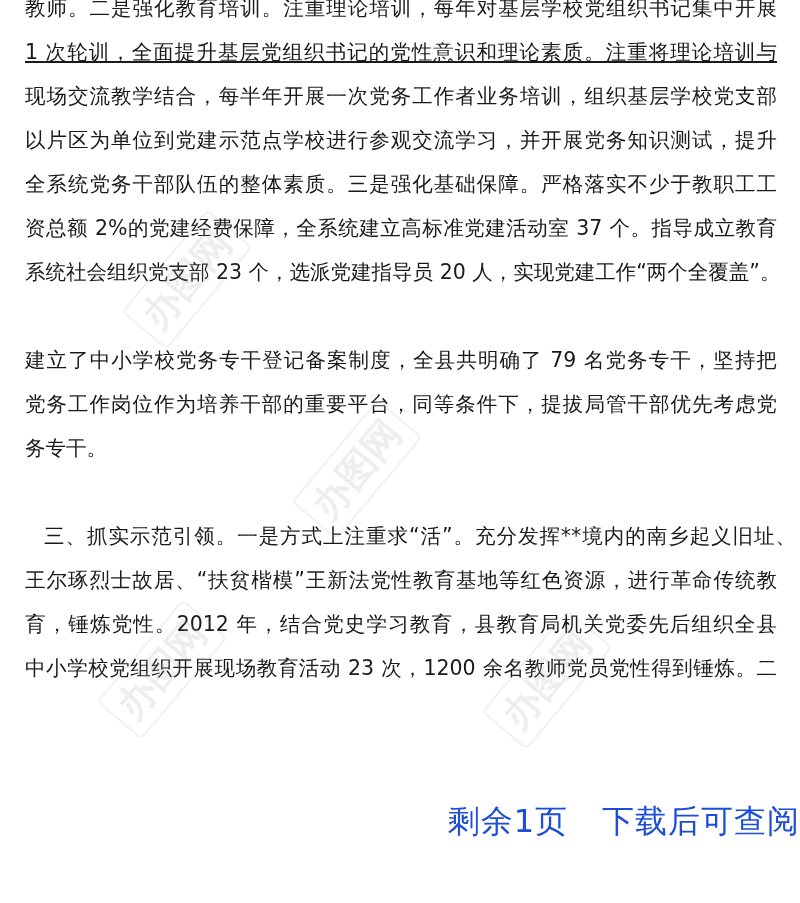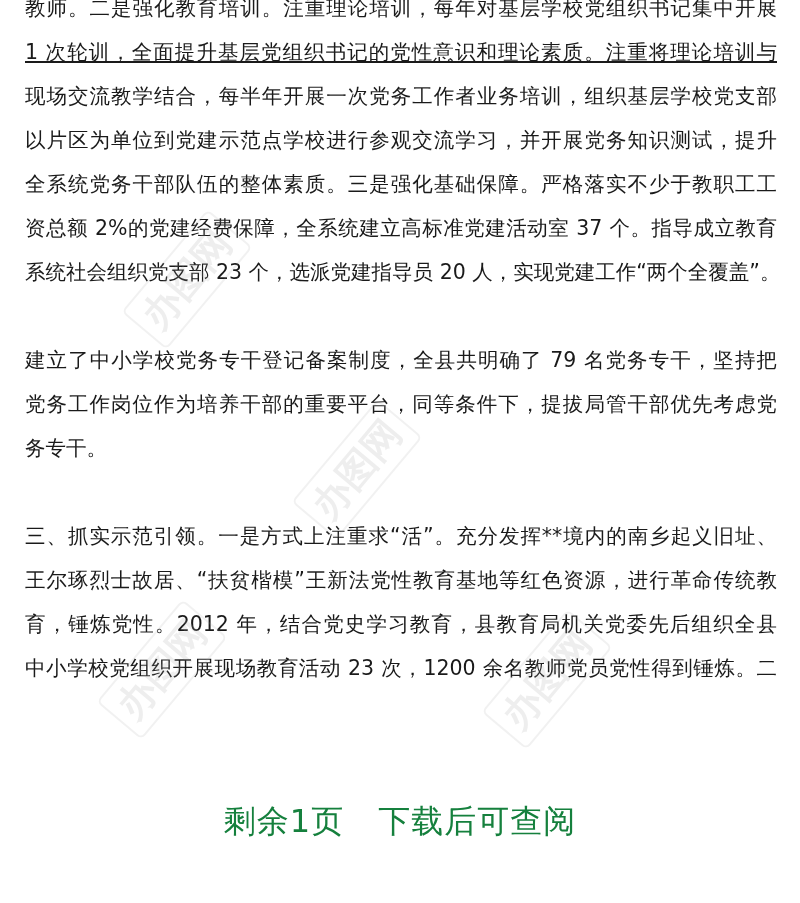--- a/index.html
+++ b/index.html
@@ -46,23 +46,23 @@
       border: 2px solid rgba(160,160,160,0.15);
       padding: 2px 8px;
       border-radius: 6px;
       white-space: nowrap;
     }
     .footer {
       position: absolute;
       left: 0;
       top: 800px;
       width: 800px;
-      text-align: center;
+      text-align: right;
       font-size: 32px;
-      color: #15803d;
+      color: #1d4ed8;
       letter-spacing: 1px;
     }
     .footer span.gap {
       display: inline-block;
       width: 34px;
     }
   </style>
 </head>
 <body>
 
@@ -70,21 +70,21 @@
   <div class="line" style="top:0px;">教师。二是强化教育培训。注重理论培训，每年对基层学校党组织书记集中开展</div>
   <div class="line" style="top:44px;text-decoration:underline;">1 次轮训，全面提升基层党组织书记的党性意识和理论素质。注重将理论培训与</div>
   <div class="line" style="top:88px;">现场交流教学结合，每半年开展一次党务工作者业务培训，组织基层学校党支部</div>
   <div class="line" style="top:132px;">以片区为单位到党建示范点学校进行参观交流学习，并开展党务知识测试，提升</div>
   <div class="line" style="top:176px;">全系统党务干部队伍的整体素质。三是强化基础保障。严格落实不少于教职工工</div>
   <div class="line" style="top:220px;">资总额 2%的党建经费保障，全系统建立高标准党建活动室 37 个。指导成立教育</div>
   <div class="line" style="top:264px;">系统社会组织党支部 23 个，选派党建指导员 20 人，实现党建工作“两个全覆盖”。</div>
   <div class="line" style="top:308px;">建立了中小学校党务专干登记备案制度，全县共明确了 79 名党务专干，坚持把</div>
   <div class="line" style="top:352px;">党务工作岗位作为培养干部的重要平台，同等条件下，提拔局管干部优先考虑党</div>
   <div class="line last" style="top:396px;">务专干。</div>
-  <div class="line" style="top:440px;">三、抓实示范引领。一是方式上注重求“活”。充分发挥**境内的南乡起义旧址、</div>
+  <div class="line" style="top:440px;margin-left:19px;">三、抓实示范引领。一是方式上注重求“活”。充分发挥**境内的南乡起义旧址、</div>
   <div class="line" style="top:484px;">王尔琢烈士故居、“扶贫楷模”王新法党性教育基地等红色资源，进行革命传统教</div>
   <div class="line" style="top:528px;">育，锤炼党性。2012 年，结合党史学习教育，县教育局机关党委先后组织全县</div>
   <div class="line" style="top:572px;">中小学校党组织开展现场教育活动 23 次，1200 余名教师党员党性得到锤炼。二</div>
 </div>
 
 <style>
   .doc .line:nth-child(1)  { top: 0px !important; }
   .doc .line:nth-child(2)  { top: 44px !important; }
   .doc .line:nth-child(3)  { top: 88px !important; }
   .doc .line:nth-child(4)  { top: 132px !important; }

